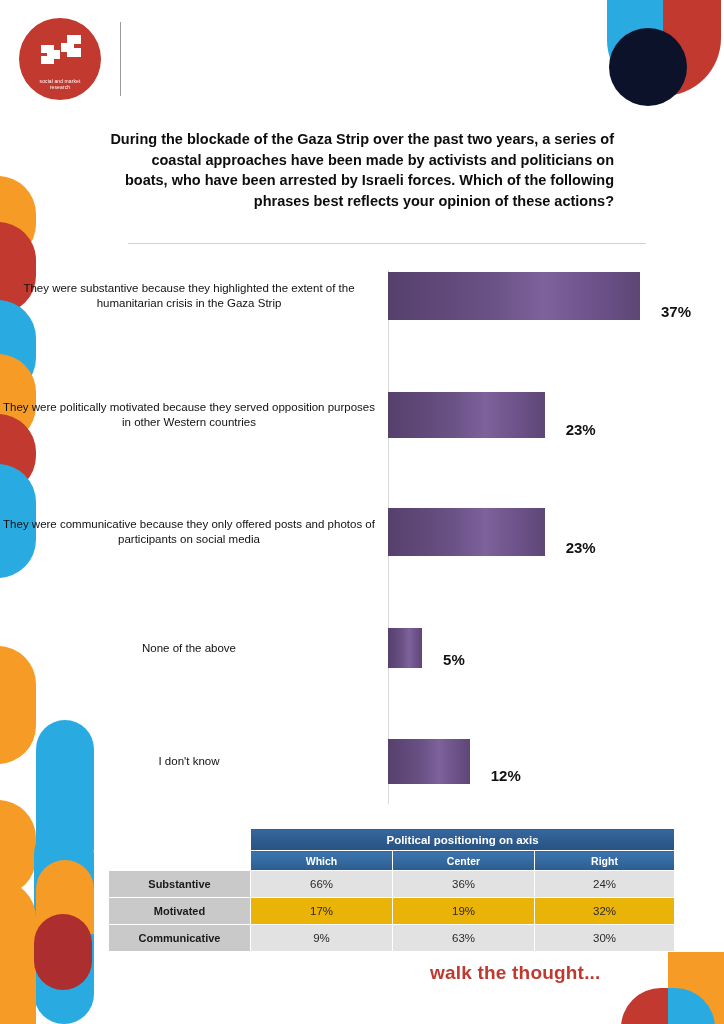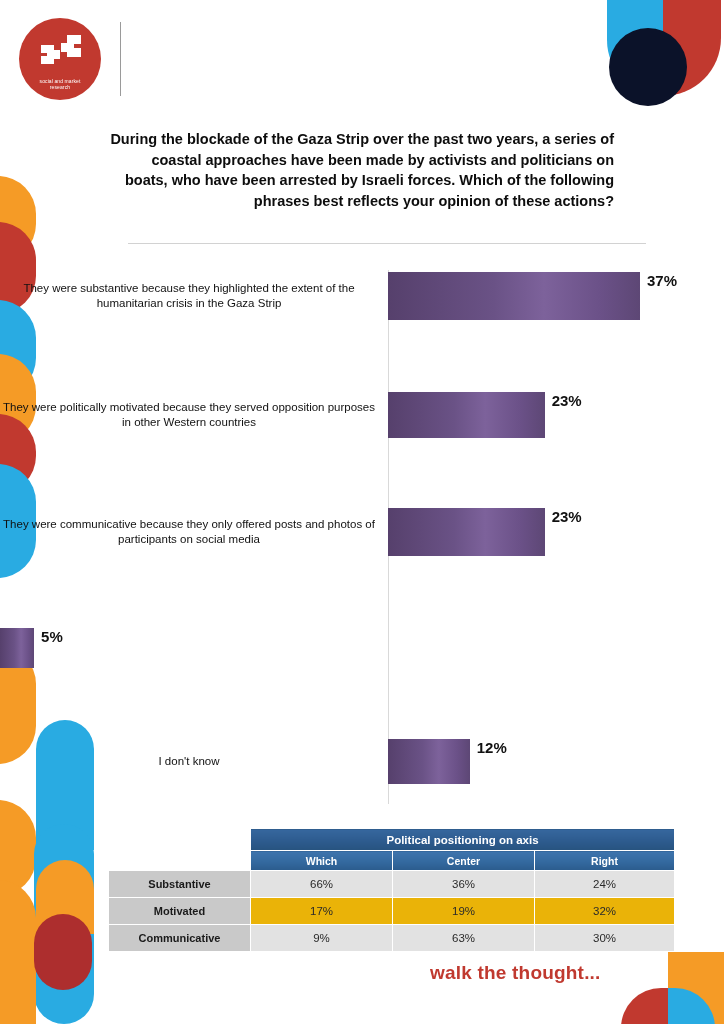--- a/index.html
+++ b/index.html
@@ -103,21 +103,21 @@
   #axis {
     position: absolute; left: 388px; top: 12px;
     width: 1px; height: 534px; background: #d9d9d9;
   }
   .row { position: absolute; left: 0; width: 724px; display: flex; align-items: center; }
   .cat-label {
     width: 388px; padding-right: 10px; text-align: center;
     font-size: 11.5px; line-height: 15px; color: #111;
     font-family: "Liberation Sans", sans-serif;
   }
-  .bar-wrap { display: flex; align-items: flex-start; }
+  .bar-wrap { display: flex; align-items: flex-end; gap: 14px; }
   .bar {
     height: 100%;
     background: linear-gradient(to right,#56406C 0%, #6A5286 42%, #7D629B 62%, #6B5188 84%, #5D4775 100%);
   }
   .bar-value {
     margin-left: 7px; font-size: 15px; font-weight: bold; color: #111;
     font-family: "Liberation Sans", sans-serif; white-space: nowrap;
   }
 
   
@@ -217,20 +217,21 @@
           </div>
         </div>
         <div class="row" style="top: 250px; height: 48px;">
           <div class="cat-label">They were communicative because they only offered posts and photos of participants on social media</div>
           <div class="bar-wrap" style="height: 48px;">
             <div class="bar" style="width: 156.649px;"></div>
             <div class="bar-value">23%</div>
           </div>
         </div>
         <div class="row" style="top: 370px; height: 40px;">
+          <div class="cat-label">None of the above</div>
           <div class="bar-wrap" style="height: 40px;">
             <div class="bar" style="width: 34.0541px;"></div>
             <div class="bar-value">5%</div>
           </div>
         </div>
         <div class="row" style="top: 481px; height: 45px;">
           <div class="cat-label">I don't know</div>
           <div class="bar-wrap" style="height: 45px;">
             <div class="bar" style="width: 81.7297px;"></div>
             <div class="bar-value">12%</div>

